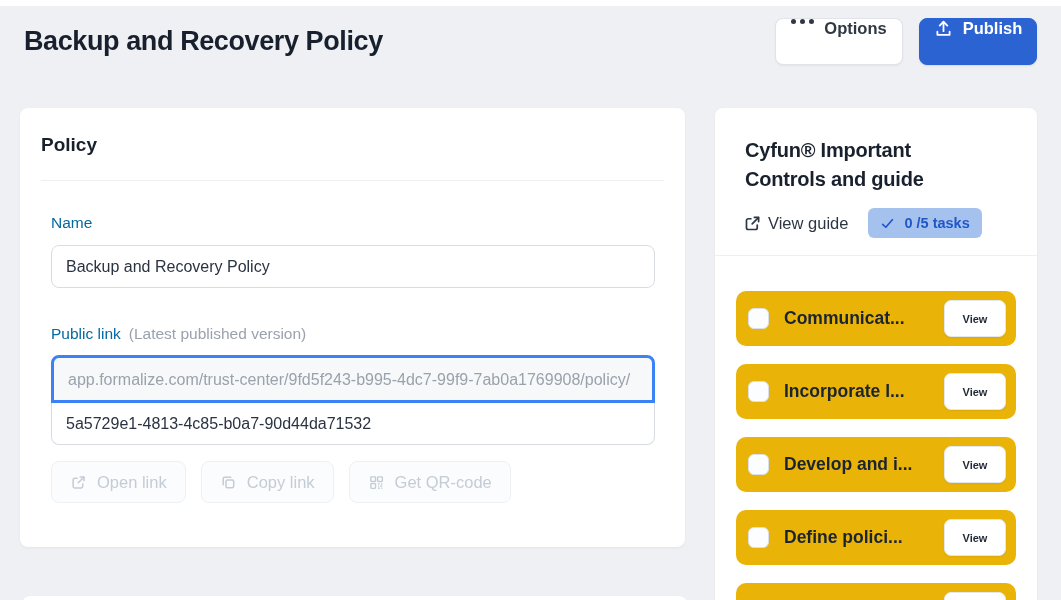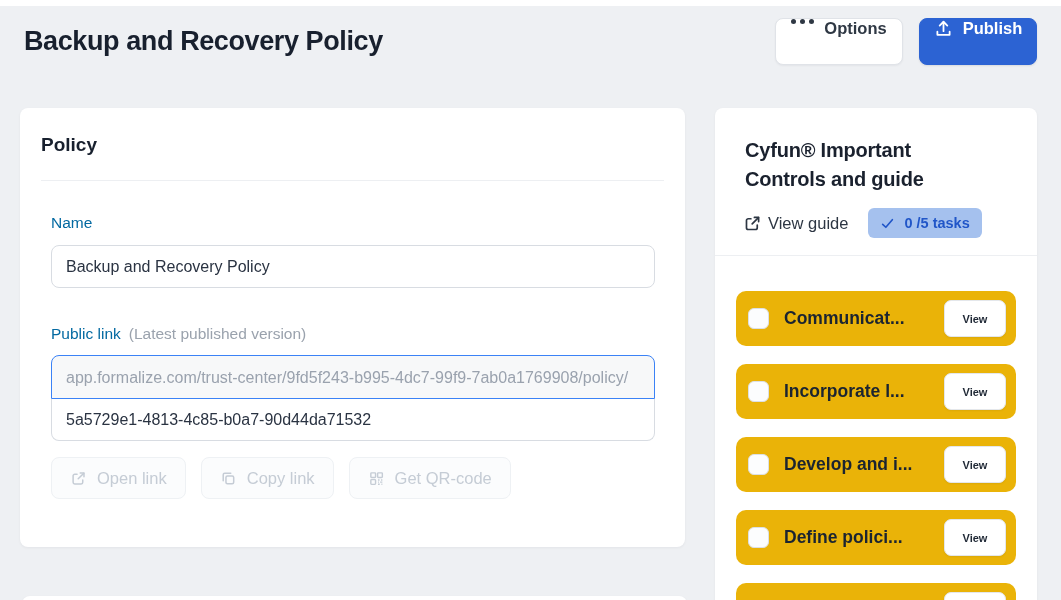--- a/index.html
+++ b/index.html
@@ -27,21 +27,21 @@
   .policy-card-title{font-size:19px;font-weight:700;color:#18202e;}
   .policy-divider{margin-top:24px;border-bottom:1px solid #edeff2;}
   .policy-body{padding:33px 31px 0 31px;}
   .field-label{font-size:15.5px;font-weight:500;color:#0369a1;}
   .field-note{font-size:15.5px;font-weight:400;color:#9aa2ad;margin-left:8px;}
   .text-input{display:block;width:604px;height:43px;box-sizing:border-box;margin-top:13px;
     border:1px solid #d8dce2;border-radius:8px;background:#fff;padding:0 14px;
     font-family:"Liberation Sans","DejaVu Sans",sans-serif;font-size:16px;color:#2a3342;outline:none;}
   .public-link-row{margin-top:37px;}
   .link-group{margin-top:12px;width:604px;}
-  .link-prefix{box-sizing:border-box;width:604px;background:#f7f8f9;border:1px solid #3b82f6;
+  .link-prefix{box-sizing:border-box;width:604px;background:#f7f8f9;border:3px solid #3b82f6;
     border-radius:8px 8px 0 0;padding:9px 14px 7px 14px;font-size:16px;line-height:26px;color:#9aa2ae;
     word-break:break-all;}
   .link-slug{box-sizing:border-box;width:604px;height:42px;border:1px solid #d8dce2;border-top:none;
     border-radius:0 0 8px 8px;background:#fff;padding:0 14px;display:block;
     font-family:"Liberation Sans","DejaVu Sans",sans-serif;font-size:16px;color:#2a3342;outline:none;}
   .link-actions{margin-top:16px;display:flex;gap:15px;}
   .btn-disabled{display:flex;align-items:center;gap:10px;height:40px;padding:0 18px;border-radius:8px;
     background:#fbfcfd;border:1px solid #eef1f4;color:#c5ccd5;font-size:16.5px;font-weight:500;cursor:default;}
   .btn-disabled svg{flex:0 0 auto;}
   .bottom-sliver{left:22px;top:596px;width:665px;height:12px;border-radius:8px 8px 0 0;}

